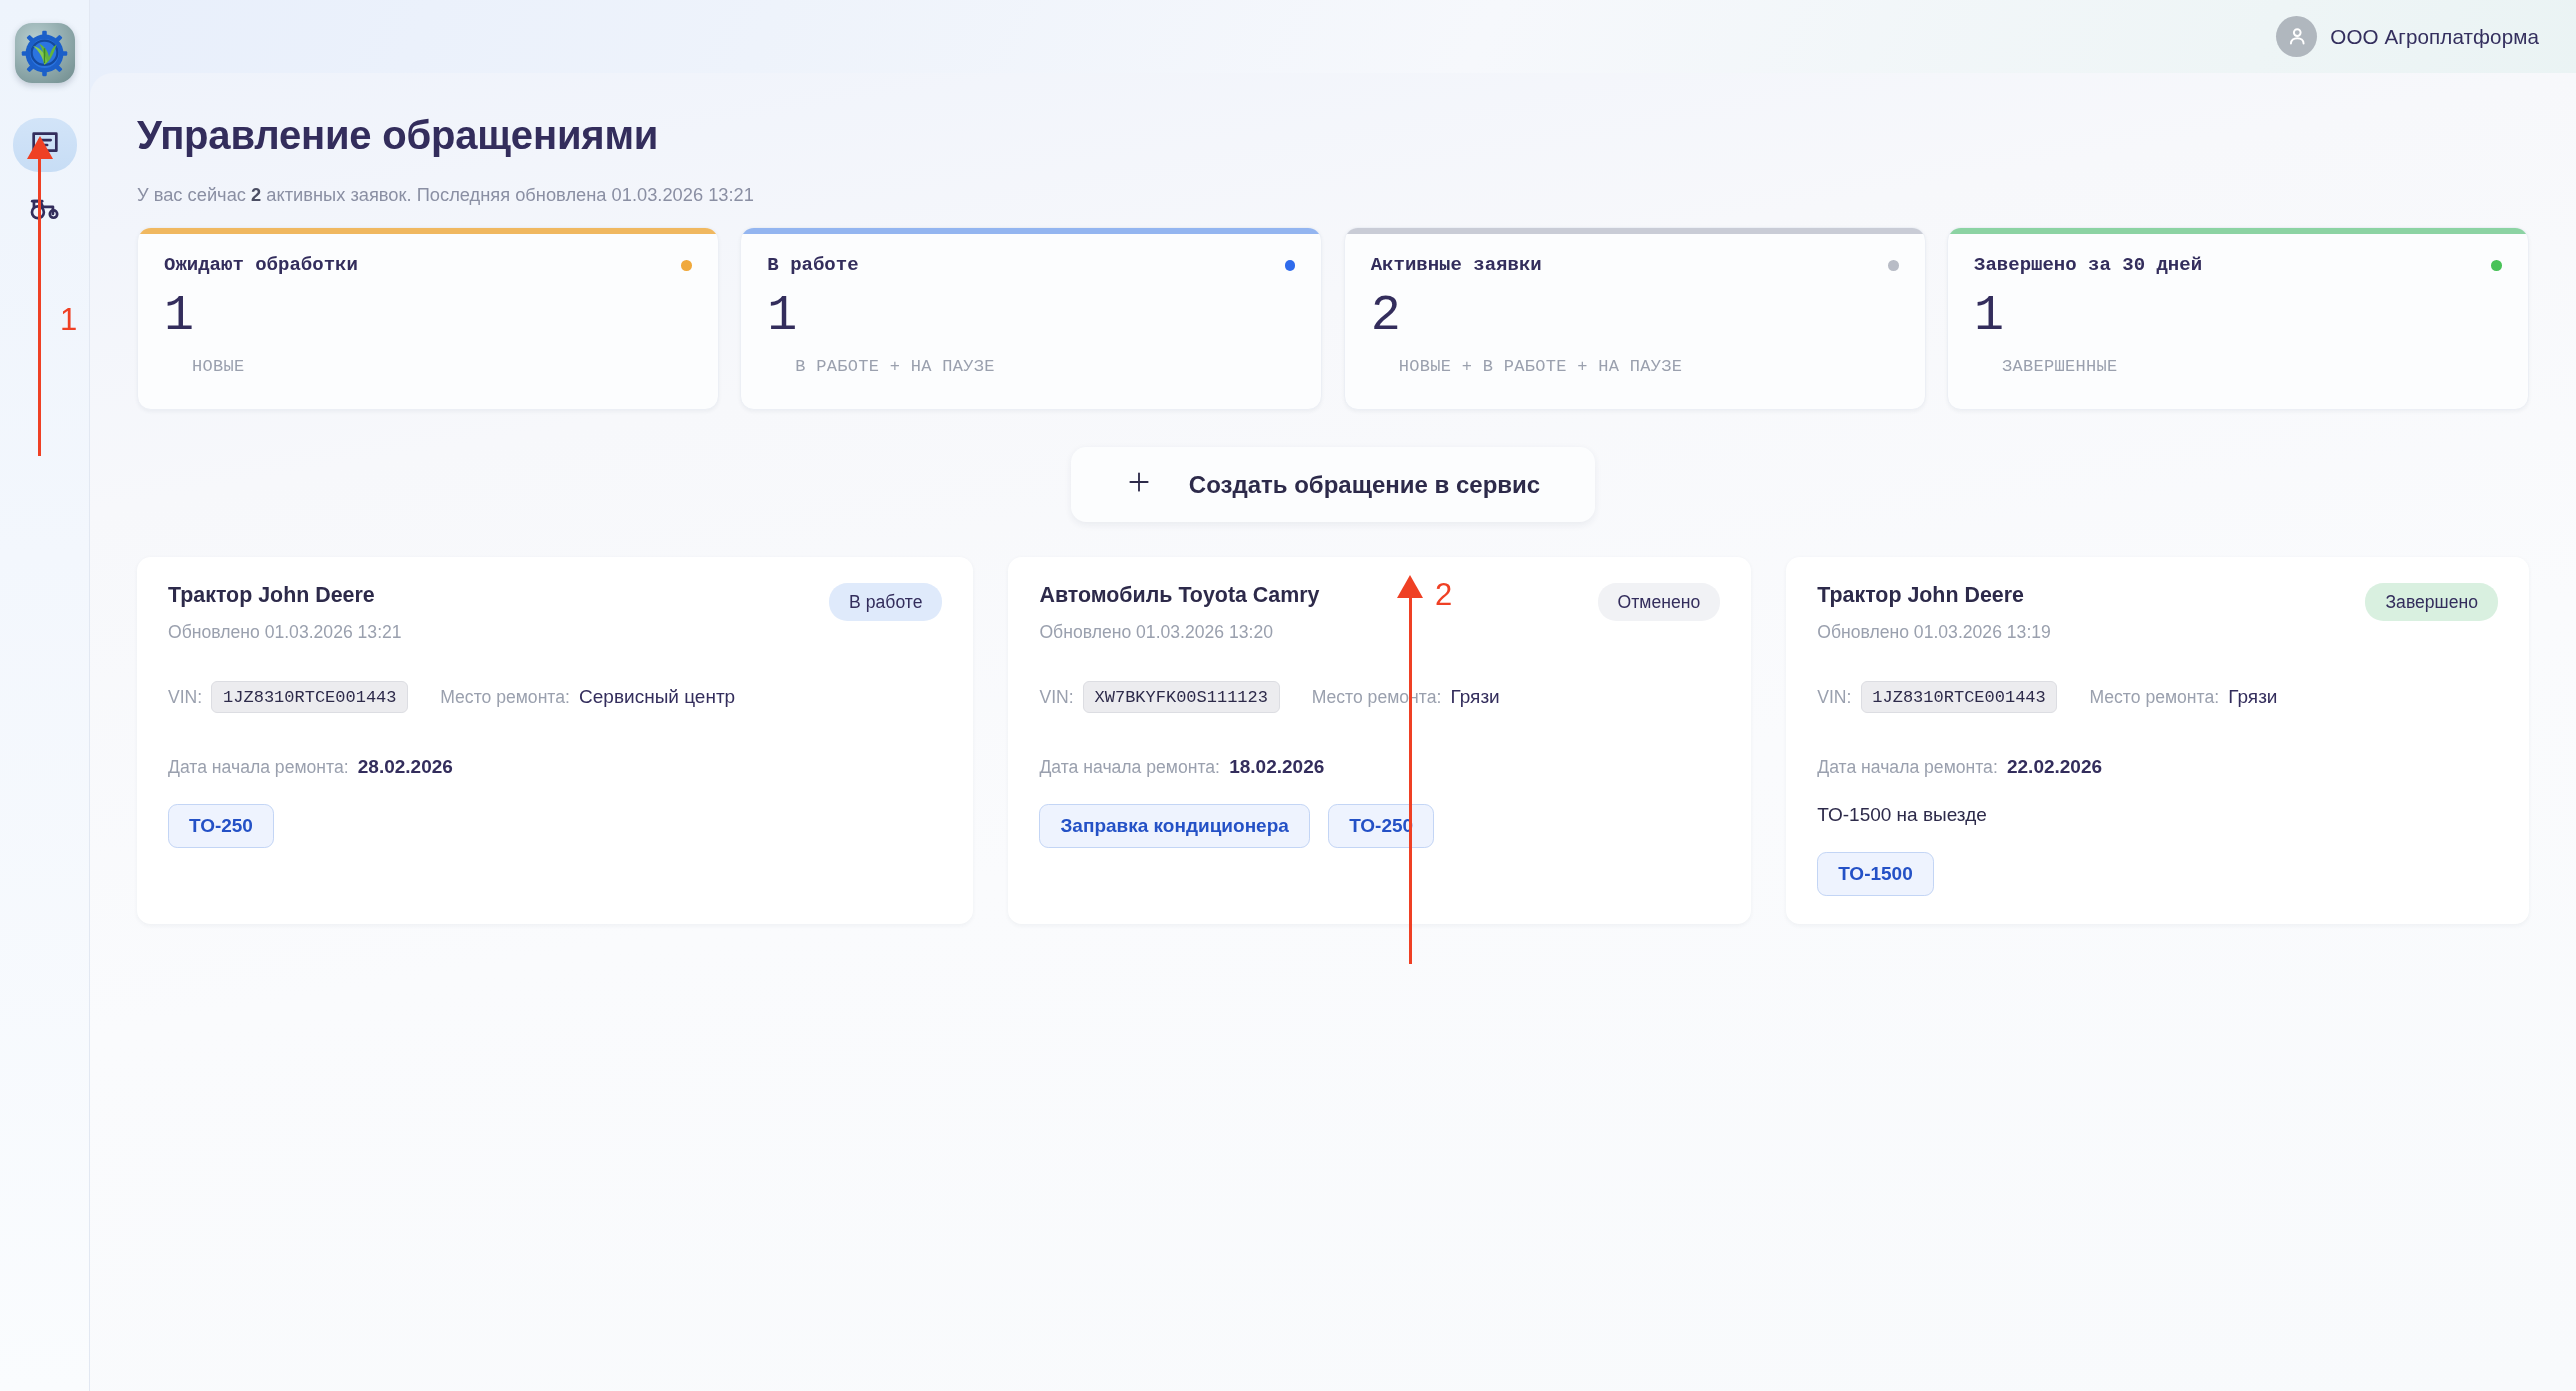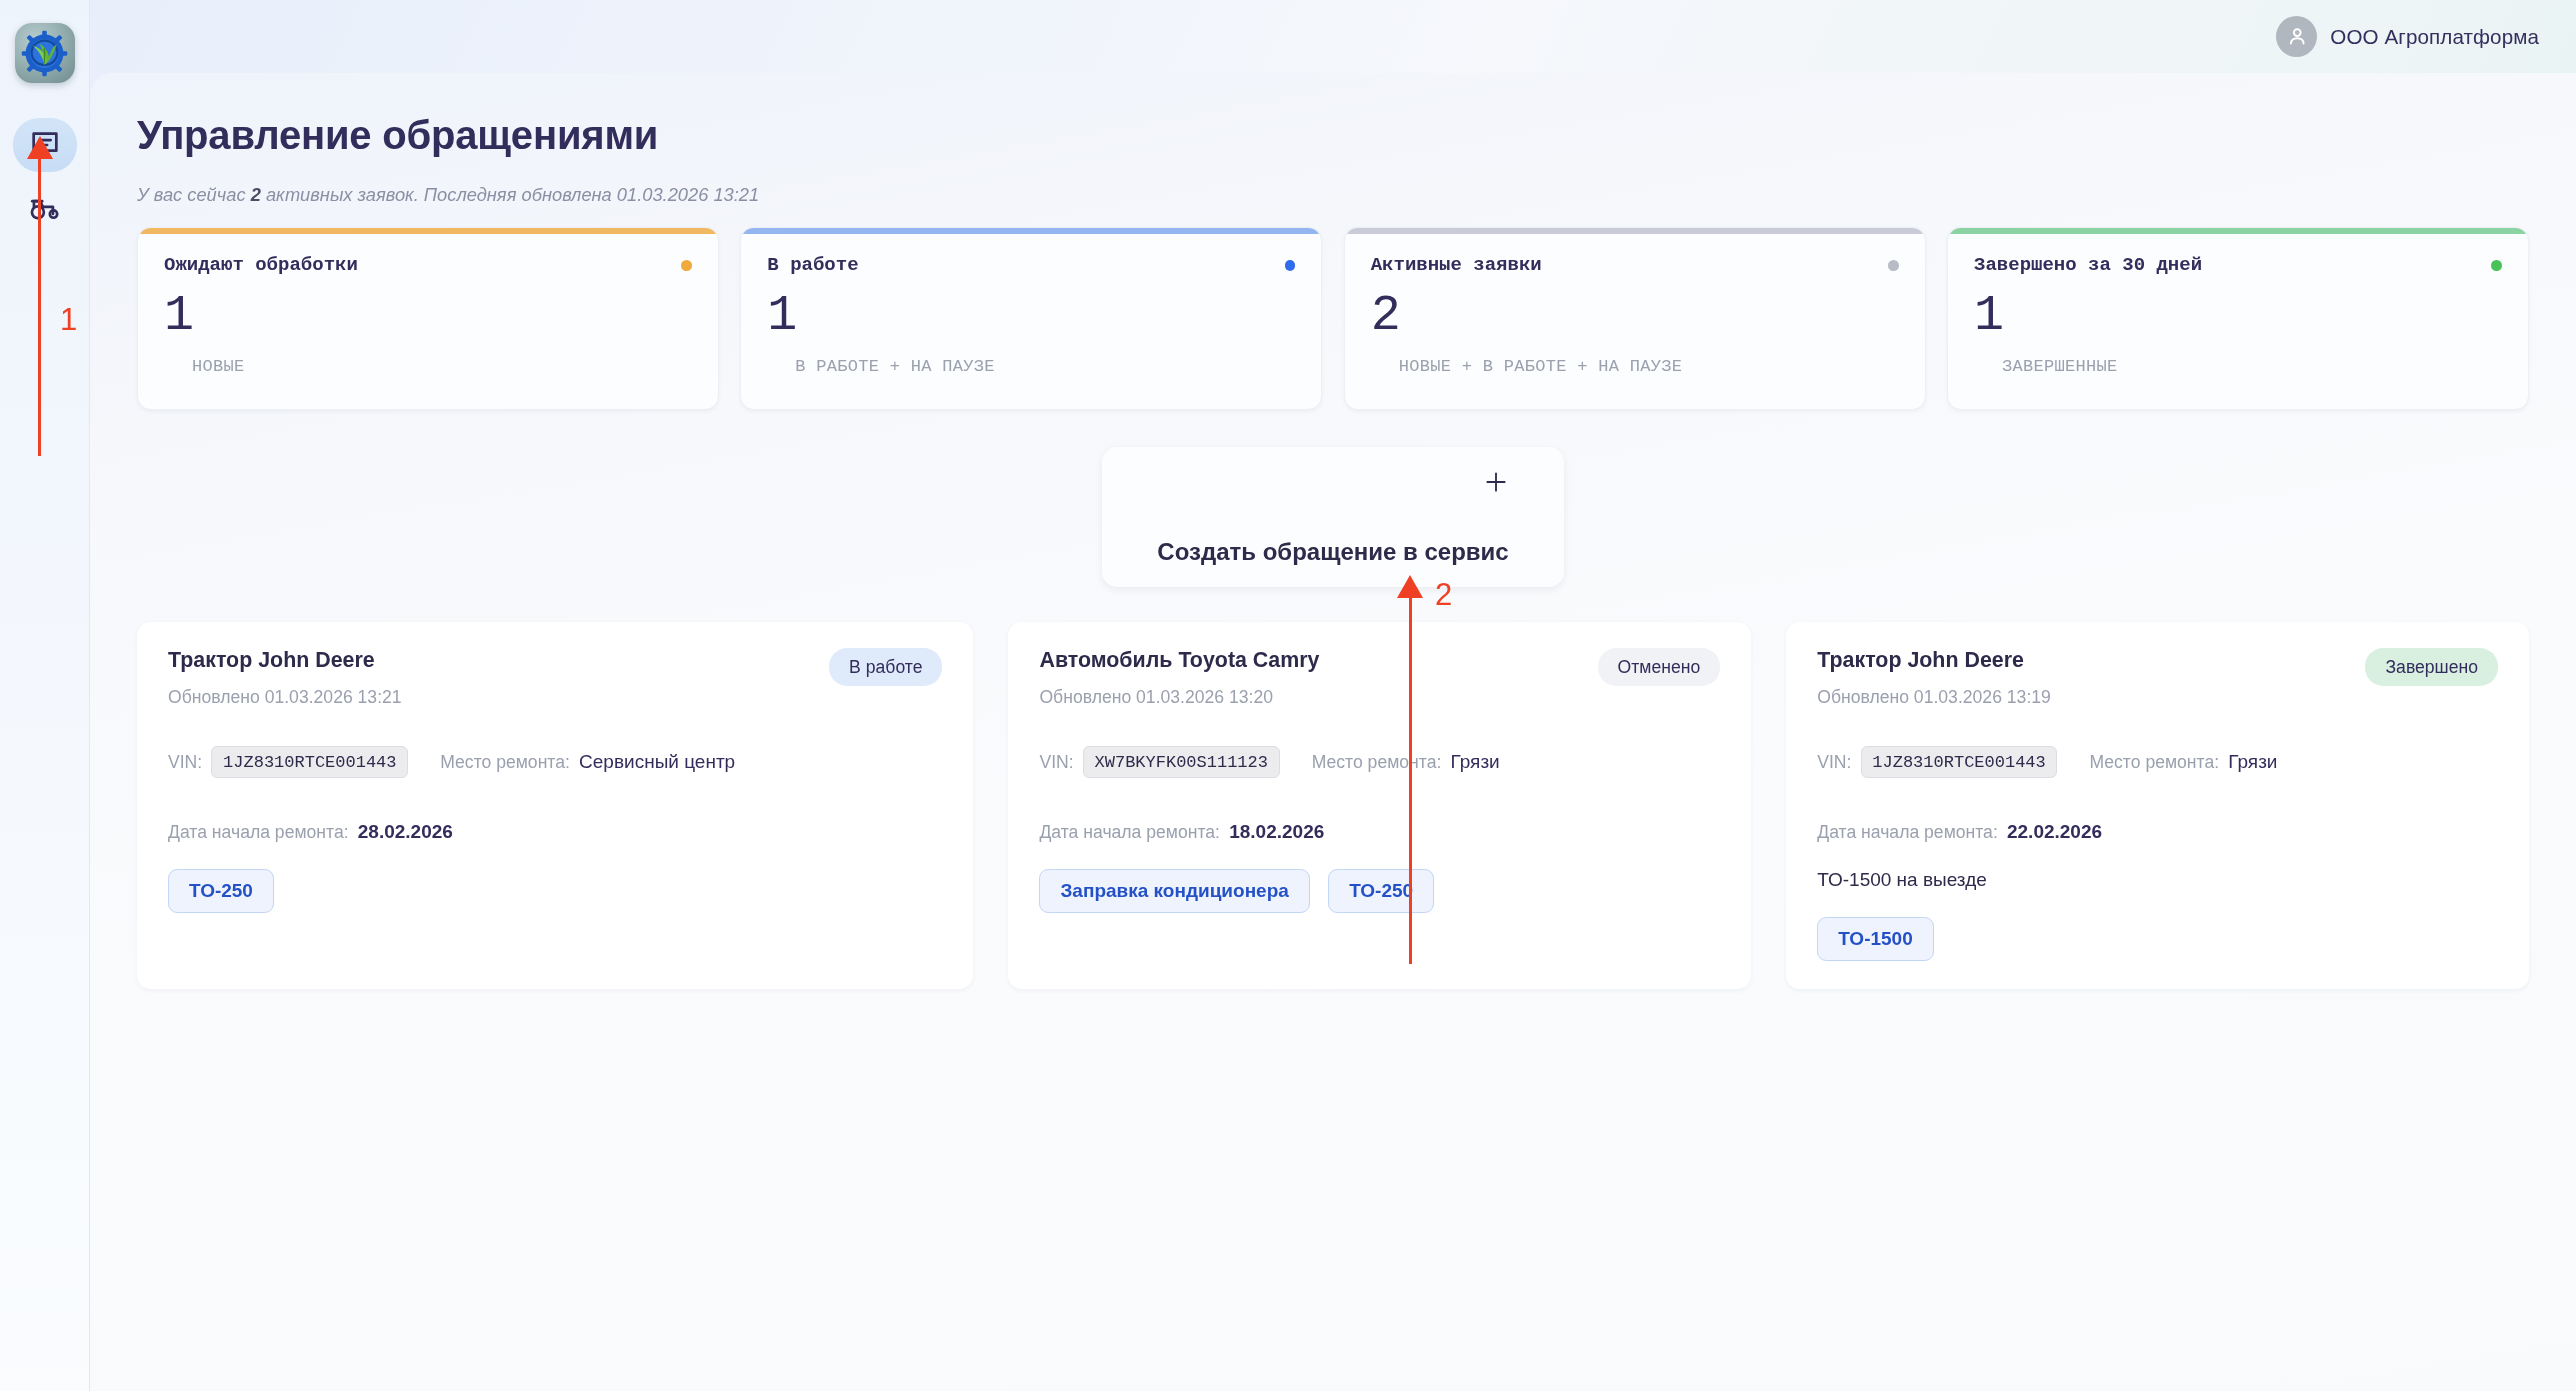--- a/index.html
+++ b/index.html
@@ -63,21 +63,21 @@
     background: linear-gradient(170deg,#eff3fb 0%, #f7f8fb 25%, #fafbfd 55%, #f8fafc 100%);
     border-top-left-radius: 23px;
     min-height: 1318px;
     padding: 40px 47px 0 47px;
   }
 
   h1.page-title {
     font-size: 40px; font-weight: 700; color: #332d5c; letter-spacing: -0.2px;
   }
   .subtitle {
-    margin-top: 26px; font-size: 18.3px; color: #8a8fa3; font-weight: 400; font-style: italic;
+    margin-top: 26px; font-size: 18.3px; color: #8a8fa3; font-weight: 400;
   }
   .subtitle b { color: #4b4e63; font-weight: 700; }
 
   
   .stats { display: flex; gap: 21.4px; margin-top: 21.4px; font-family: Liberation Mono, monospace; }
   .stat-card {
     flex: 1; background: #fcfdfe; border-radius: 13.8px;
     border: 0.8px solid #eceff5;
     box-shadow: 0 1.5px 3.8px rgba(40,50,80,.05);
     padding: 26px 26px 23px 26px;
@@ -101,24 +101,23 @@
   .dot.green { background: #49c258; }
 
   .stat-value { font-size: 50px; font-weight: 400; color: #332d5c; line-height: 1.15; margin-top: 10.7px; }
   .stat-sub { margin-top: 12.2px; font-size: 17px; color: #9aa0ae; letter-spacing: 0.3px; margin-left: 28px; }
 
   
   .cta-row { display: flex; justify-content: center; margin-top: 37px; }
   .cta-btn {
     background: #fcfdfe; border: none; border-radius: 15.3px;
     box-shadow: 0 2.3px 7.6px rgba(40,50,80,.07);
-    padding: 21.4px 55px; display: flex; align-items: flex-end; gap: 37px;
+    padding: 21.4px 55px; display: flex; align-items: center; gap: 37px;
     font-size: 24px; font-weight: 700; color: #2d2a4a; cursor: pointer;
     font-family: "Liberation Sans", sans-serif;
-    flex-direction: column;
   }
   .plus { display: inline-block; }
 
   
   .cards { margin-top: 35px; display: flex; gap: 35px; }
   .req-card {
     background: #ffffff; border-radius: 13.8px;
     box-shadow: 0 1.5px 4.6px rgba(40,50,80,.05);
     padding: 26px 31px 27.5px 31px; position: relative; cursor: pointer;
   }

